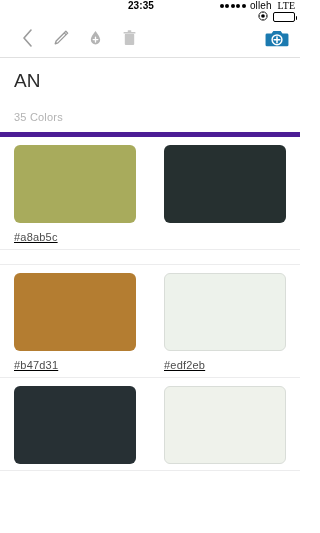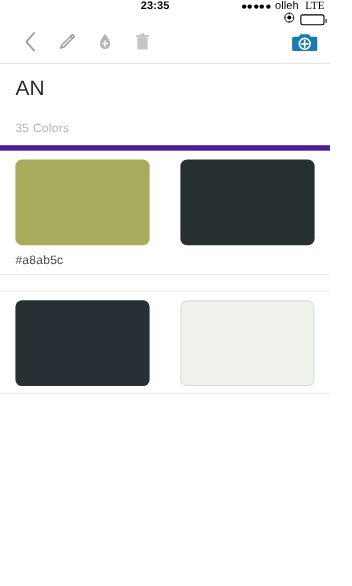--- a/index.html
+++ b/index.html
@@ -145,20 +145,21 @@
   }
   .grid-row {
     display: flex;
     border-bottom: 1px solid #ececed;
     padding: 8px 0 6px 0;
   }
   .cell {
     width: 50%;
     box-sizing: border-box;
     padding: 0 14px;
+    text-decoration: underline;
   }
   .swatch {
     height: 78px;
     border-radius: 6px;
     box-sizing: border-box;
   }
   .swatch.light {
     border: 1px solid #d9ddd8;
   }
   .hexlabel {
@@ -245,19 +246,29 @@
         <div class="hexlabel">#a8ab5c</div>
       </div>
       <div class="cell">
         <div class="swatch" style="background: rgb(38, 48, 48);"></div>
       </div>
     </div>
     <div class="grid-row">
     </div>
     <div class="grid-row">
       <div class="cell">
+        <div class="swatch" style="background: rgb(180, 125, 49);"></div>
+        <div class="hexlabel">#b47d31</div>
+      </div>
+      <div class="cell">
+        <div class="swatch light" style="background: rgb(237, 242, 235);"></div>
+        <div class="hexlabel">#edf2eb</div>
+      </div>
+    </div>
+    <div class="grid-row">
+      <div class="cell">
         <div class="swatch" style="background: rgb(39, 48, 52);"></div>
       </div>
       <div class="cell">
         <div class="swatch light" style="background: rgb(239, 242, 235);"></div>
       </div>
     </div>
   </div>
 
 </body></html>

